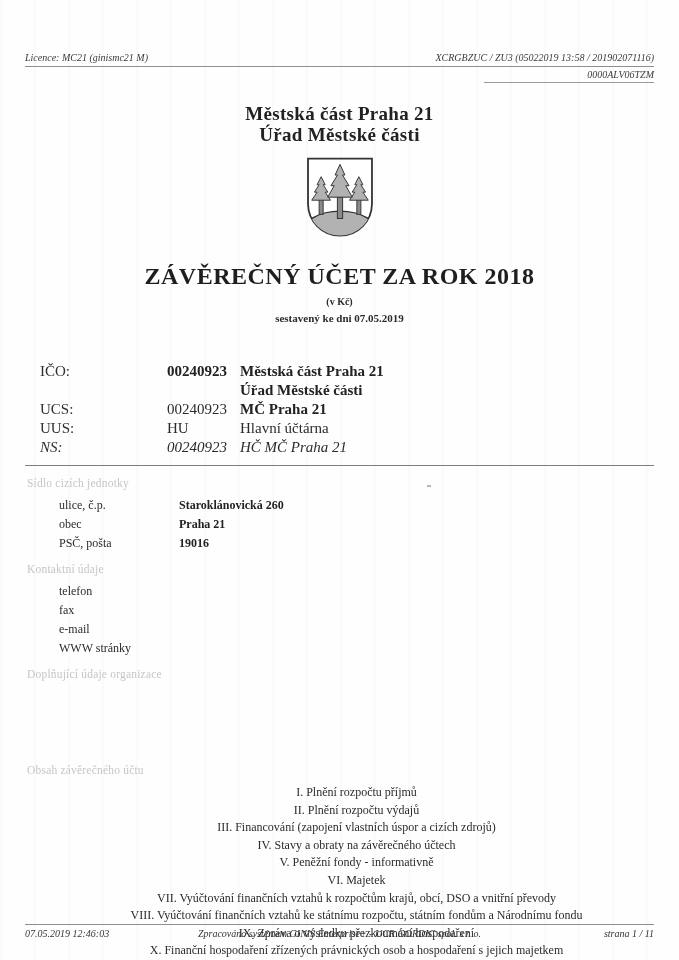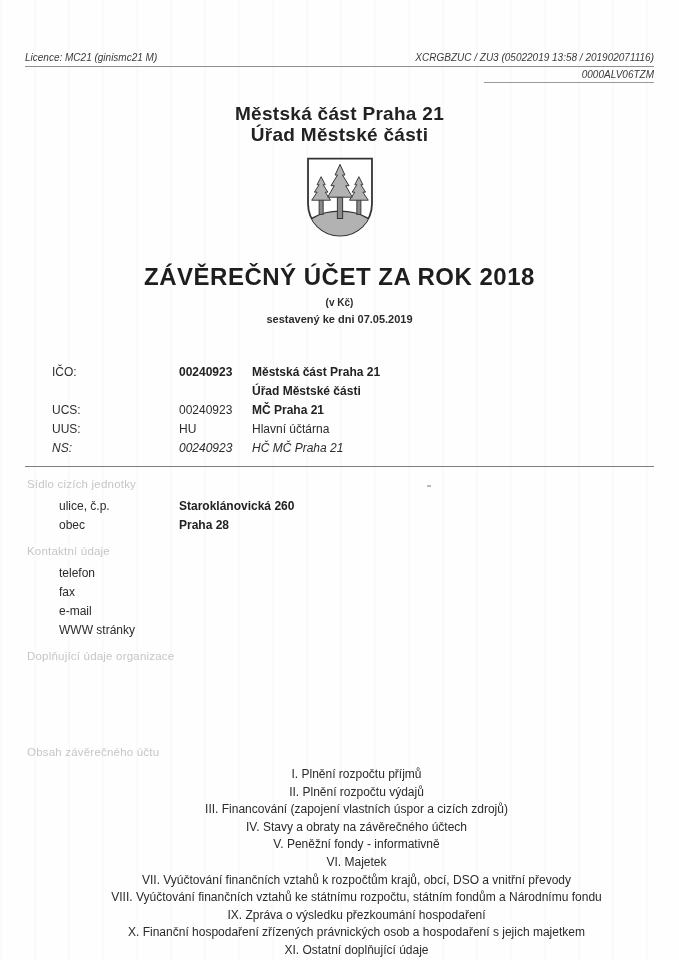--- a/index.html
+++ b/index.html
@@ -10,20 +10,21 @@
     width: 679px;
   }
   .page {
     position: relative;
     width: 679px;
     height: 960px;
     background:
       repeating-linear-gradient(90deg, rgba(245,246,248,0.5) 0 2px, rgba(255,255,255,0) 2px 34px),
       #fefefe;
     overflow: hidden;
+    font-family: Liberation Serif, serif;
   }
   .inner { padding: 0 25px; }
 
   
   .meta-row {
     padding-top: 52px;
     display: flex;
     justify-content: space-between;
     font-size: 10px;
     font-style: italic;
@@ -80,21 +81,21 @@
   }
   .title-date {
     margin-top: 5px;
     text-align: center;
     font-size: 11px;
     font-weight: bold;
     color: #2b2b2b;
   }
 
   
-  .info-block { margin: 38px 0 0 27px; font-size: 12px; }
+  .info-block { margin: 38px 0 0 15px; font-size: 15px; }
   .info-row { display: grid; grid-template-columns: 127px 73px 1fr; line-height: 19px; }
   .info-row .label { color: #2e2e2e; }
   .info-row .code { }
   .info-row .desc { }
   .w-bold { font-weight: bold; color: #222; }
   .w-italic { font-style: italic; }
   .desc-second { font-weight: bold; color: #222; line-height: 17px; }
   .hr-info { border: 0; border-top: 1.5px solid #7e7e7e; margin-top: 8px; }
 
   
@@ -237,21 +238,25 @@
 
     <div class="sec m-sidlo">
       <div class="section-heading">Sídlo cizích jednotky</div>
       <div class="sec-rows">
         <div class="sec-row">
           <span class="label">ulice, č.p.</span>
           <span class="value">Staroklánovická 260</span>
         </div>
         <div class="sec-row">
           <span class="label">obec</span>
-          <span class="value">Praha 28</span>
+          <span class="value">Praha 21</span>
+        </div>
+        <div class="sec-row">
+          <span class="label">PSČ, pošta</span>
+          <span class="value">19016</span>
         </div>
       </div>
     </div>
 
     <div class="sec m-kontakt">
       <div class="section-heading">Kontaktní údaje</div>
       <div class="sec-rows">
         <div class="sec-row">
           <span class="label">telefon</span>
           <span class="value"></span>
@@ -288,13 +293,21 @@
         <li>VIII. Vyúčtování finančních vztahů ke státnímu rozpočtu, státním fondům a Národnímu fondu</li>
         <li>IX. Zpráva o výsledku přezkoumání hospodaření</li>
         <li>X. Finanční hospodaření zřízených právnických osob a hospodaření s jejich majetkem</li>
         <li>XI. Ostatní doplňující údaje</li>
       </ul>
     </div>
   </div>
 
   <div class="speck"></div>
 
+  <div class="footer">
+    <hr class="footer-line">
+    <div class="footer-row">
+      <span class="footer-left">07.05.2019 12:46:03</span>
+      <span class="footer-center">Zpracováno systémem  GINIS Enterprise+ - UCR GORDIC spol. s  r. o.</span>
+      <span class="footer-right">strana 1 / 11</span>
+    </div>
+  </div>
 </div>
 
 </body></html>

